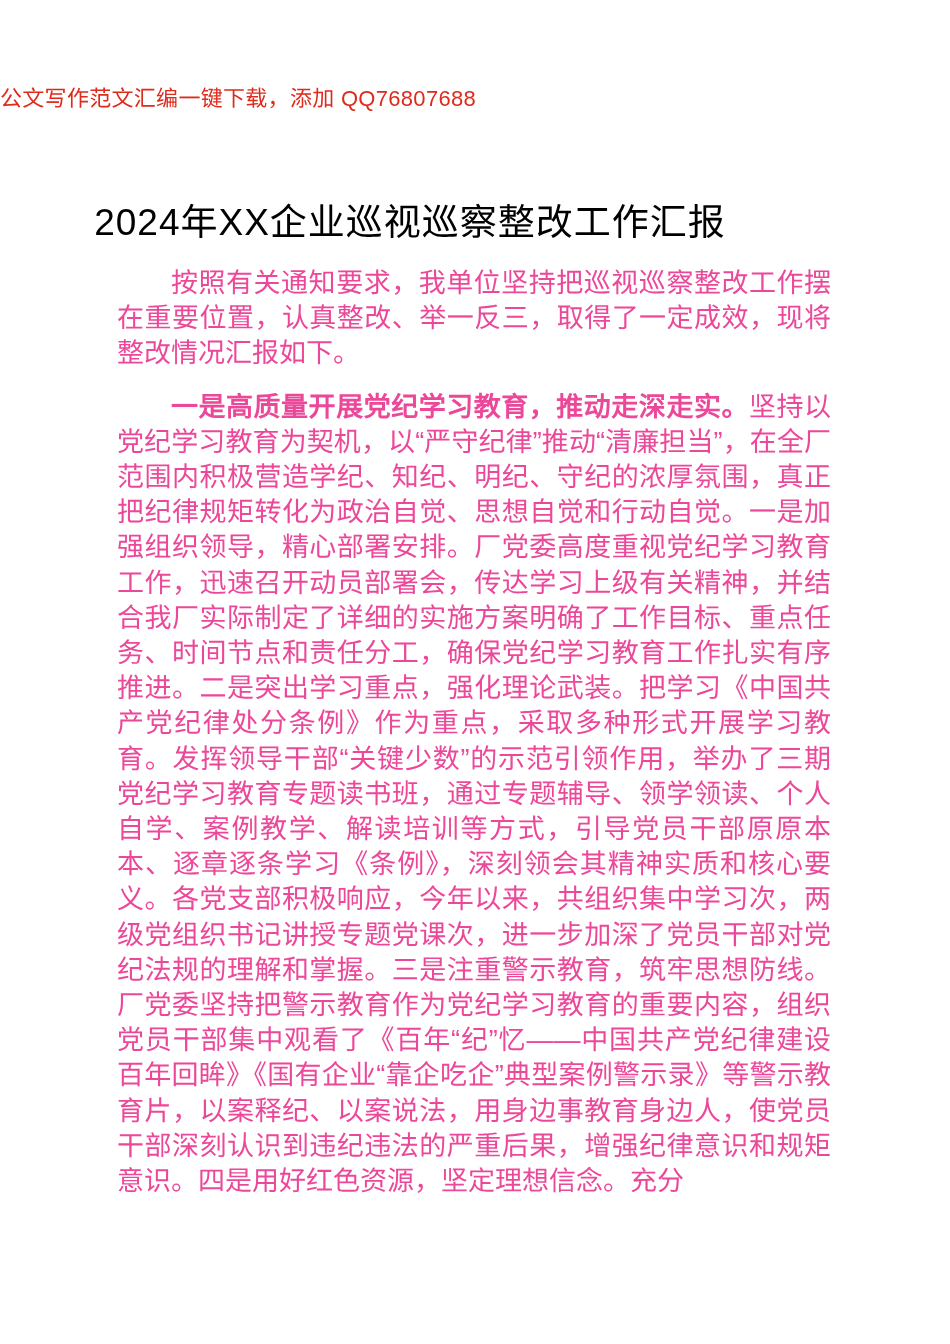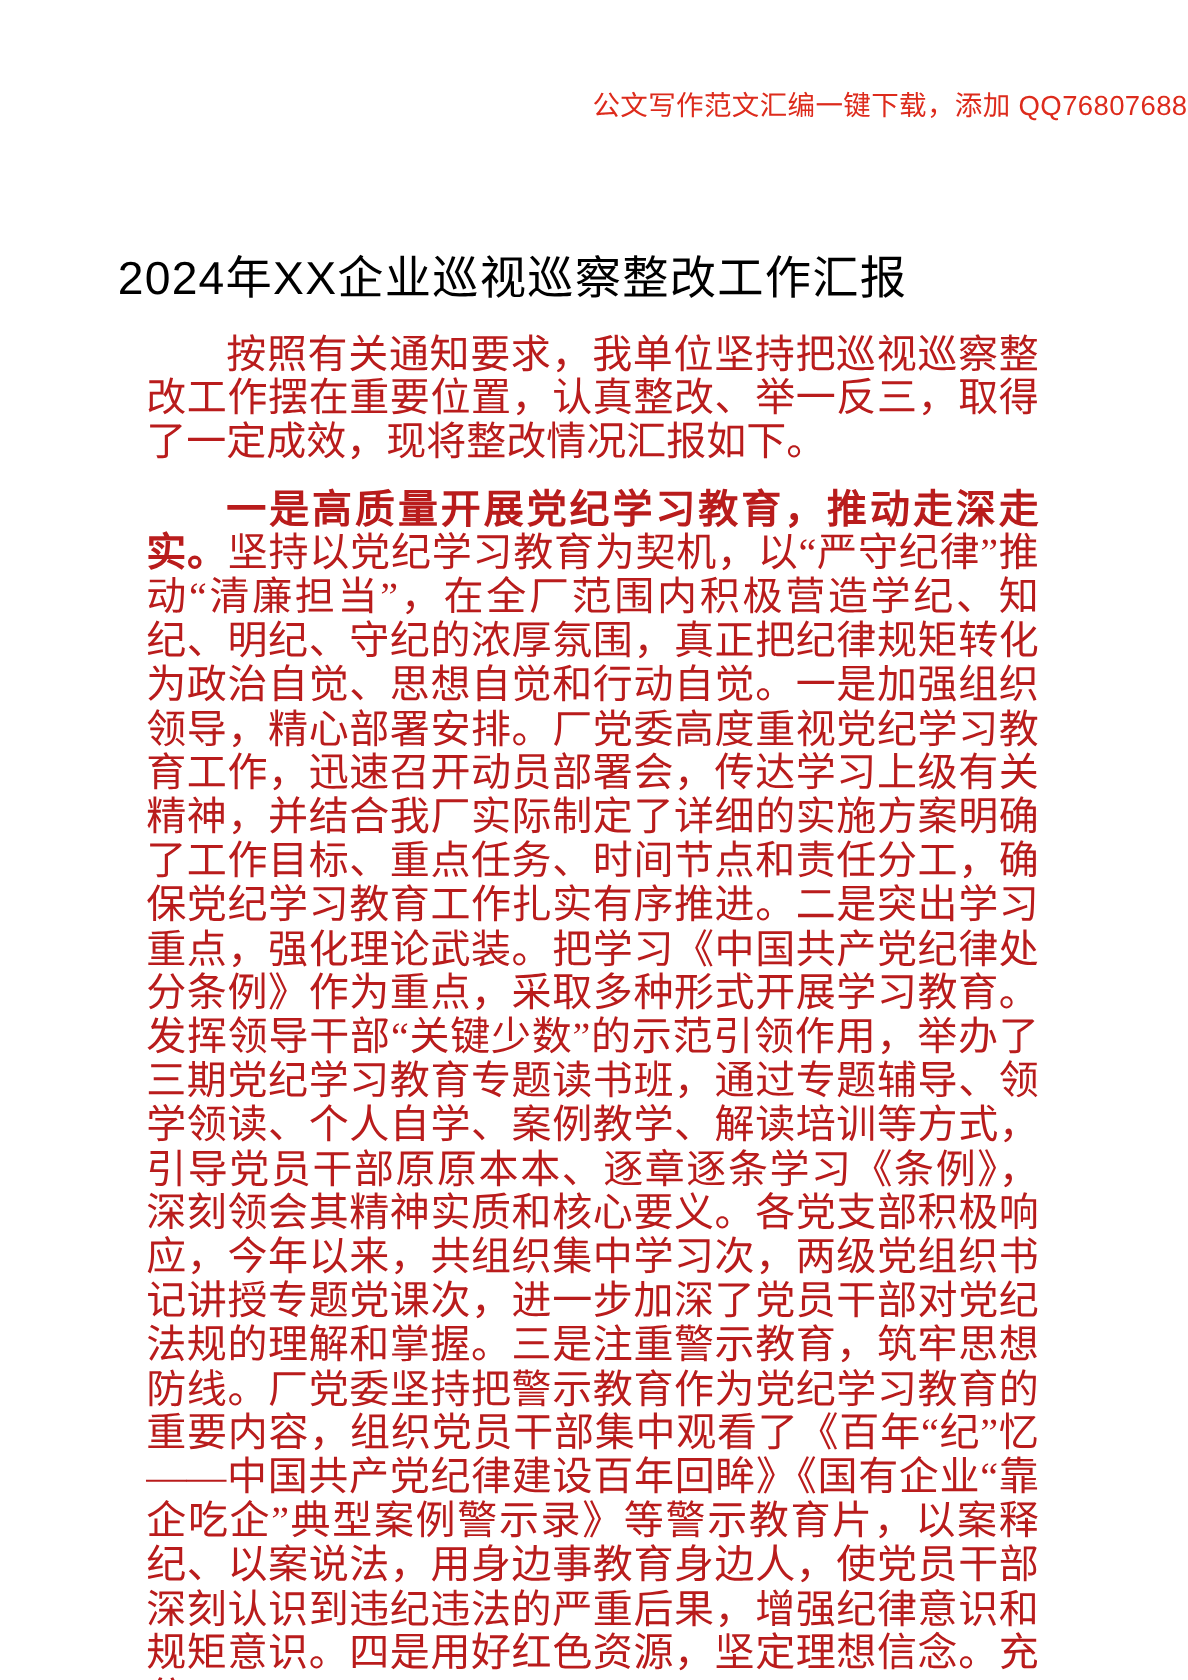--- a/index.html
+++ b/index.html
@@ -16,24 +16,24 @@
     background: #ffffff;
     overflow: hidden;
     box-sizing: border-box;
     font-family: "Liberation Sans", "DejaVu Sans", sans-serif;
     -webkit-font-smoothing: antialiased;
   }
 
   
   .watermark {
     position: absolute;
-    top: 70px;
+    top: 84px;
     left: 0;
     width: 950px;
-    text-align: right;
+    text-align: left;
     color: #dd2b1c;
     font-size: 22px;
     line-height: 30px;
     letter-spacing: 0.3px;
     font-family: "Liberation Sans", "DejaVu Sans", sans-serif;
     white-space: nowrap;
   }
 
   
   .doc-title {
@@ -54,29 +54,29 @@
   
   .body-block {
     position: absolute;
     top: 266px;
     left: 117px;
     width: 714px;
   }
 
   .para {
     margin: 0;
-    font-size: 32px;
+    font-size: 27px;
     line-height: 35.2px;
-    color: #b91c1c;
+    color: #ec4899;
     text-align: justify;
     text-justify: inter-ideograph;
     text-indent: 2em;
     font-weight: 400;
     word-break: break-all;
-    font-family: Liberation Serif, serif;
+    font-family: Liberation Sans, sans-serif;
   }
 
   .para + .para {
     margin-top: 18px;
   }
 
   .lead {
     font-weight: 700;
   }
 </style>

